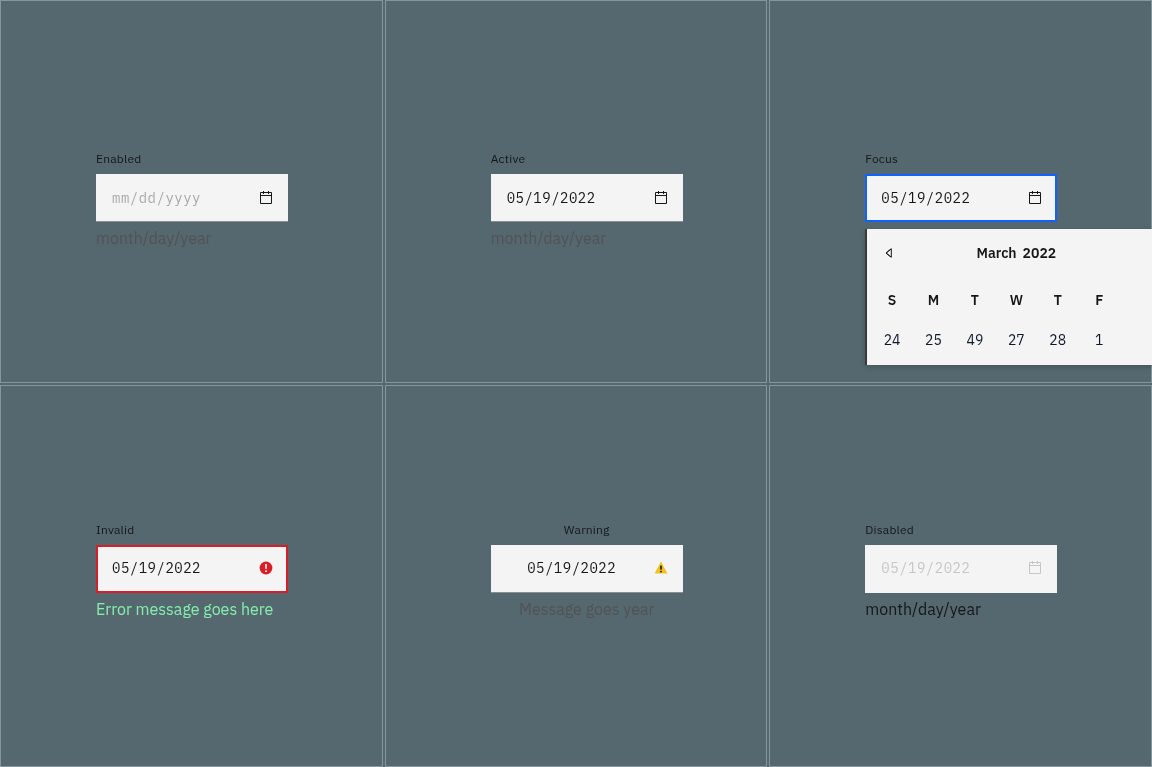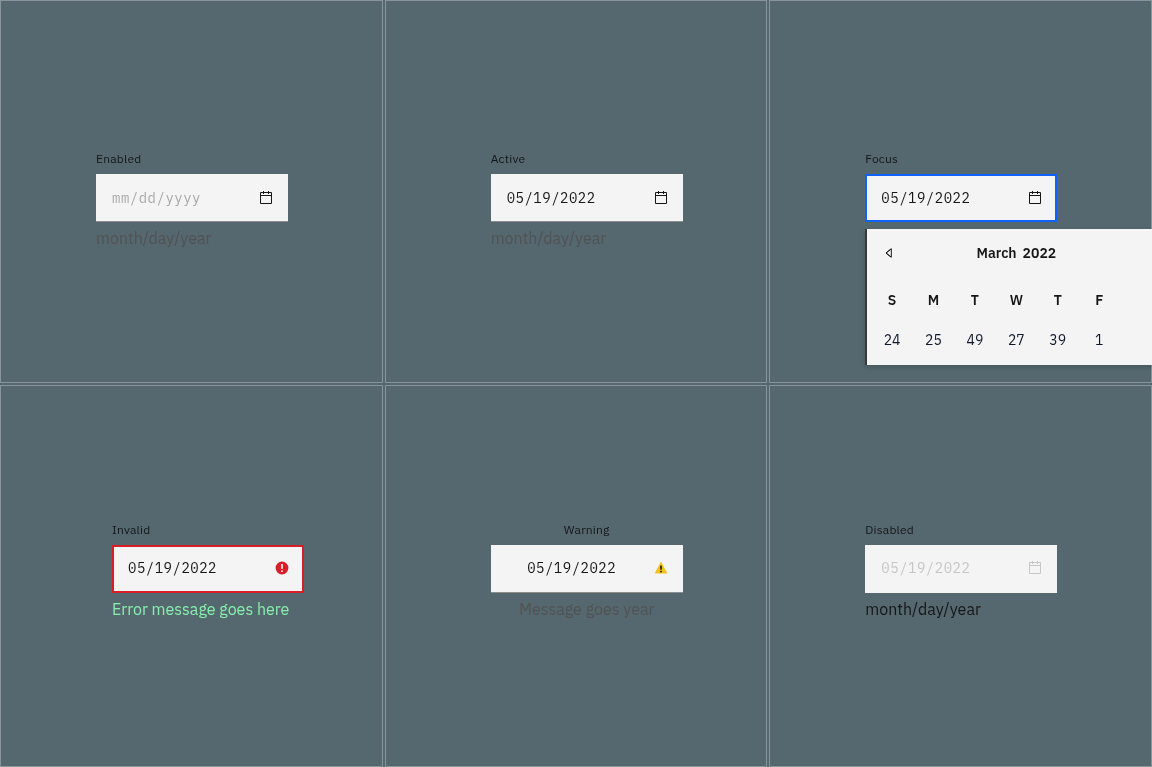--- a/index.html
+++ b/index.html
@@ -24,21 +24,21 @@
     border: 1px solid rgba(255,255,255,0.3);
     padding-left: 8px;
   }
   .cell-inner {
     position: absolute;
     left: 95px;
     top: 150px;
   }
   .cell:nth-child(2) .cell-inner { left: 105px; top: 150px; }
   .cell:nth-child(3) .cell-inner { left: 95px; top: 150px; }
-  .cell:nth-child(4) .cell-inner { left: 95px; top: 136px; margin-left: 16px; }
+  .cell:nth-child(4) .cell-inner { left: 95px; top: 136px; }
   .cell:nth-child(5) .cell-inner { left: 105px; top: 136px; text-align: center; }
   .cell:nth-child(6) .cell-inner { left: 95px; top: 136px; }
 
   .field-label {
     font-size: 12px;
     color: #161616;
     margin-bottom: 8px;
     letter-spacing: 0.2px;
   }
   .input-wrap {
@@ -209,21 +209,21 @@
         <div class="cal-wd">T</div>
         <div class="cal-wd">W</div>
         <div class="cal-wd">T</div>
         <div class="cal-wd">F</div>
       </div>
       <div class="cal-row">
         <div class="cal-day">24</div>
         <div class="cal-day">25</div>
         <div class="cal-day">49</div>
         <div class="cal-day">27</div>
-        <div class="cal-day">39</div>
+        <div class="cal-day">28</div>
         <div class="cal-day">1</div>
       </div>
     </div>
   </div>
 
   <div class="cell">
     <div class="cell-inner">
       <div class="field-label">Invalid</div>
       <div class="input-wrap invalid">
         <span class="input-val">05/19/2022</span>

